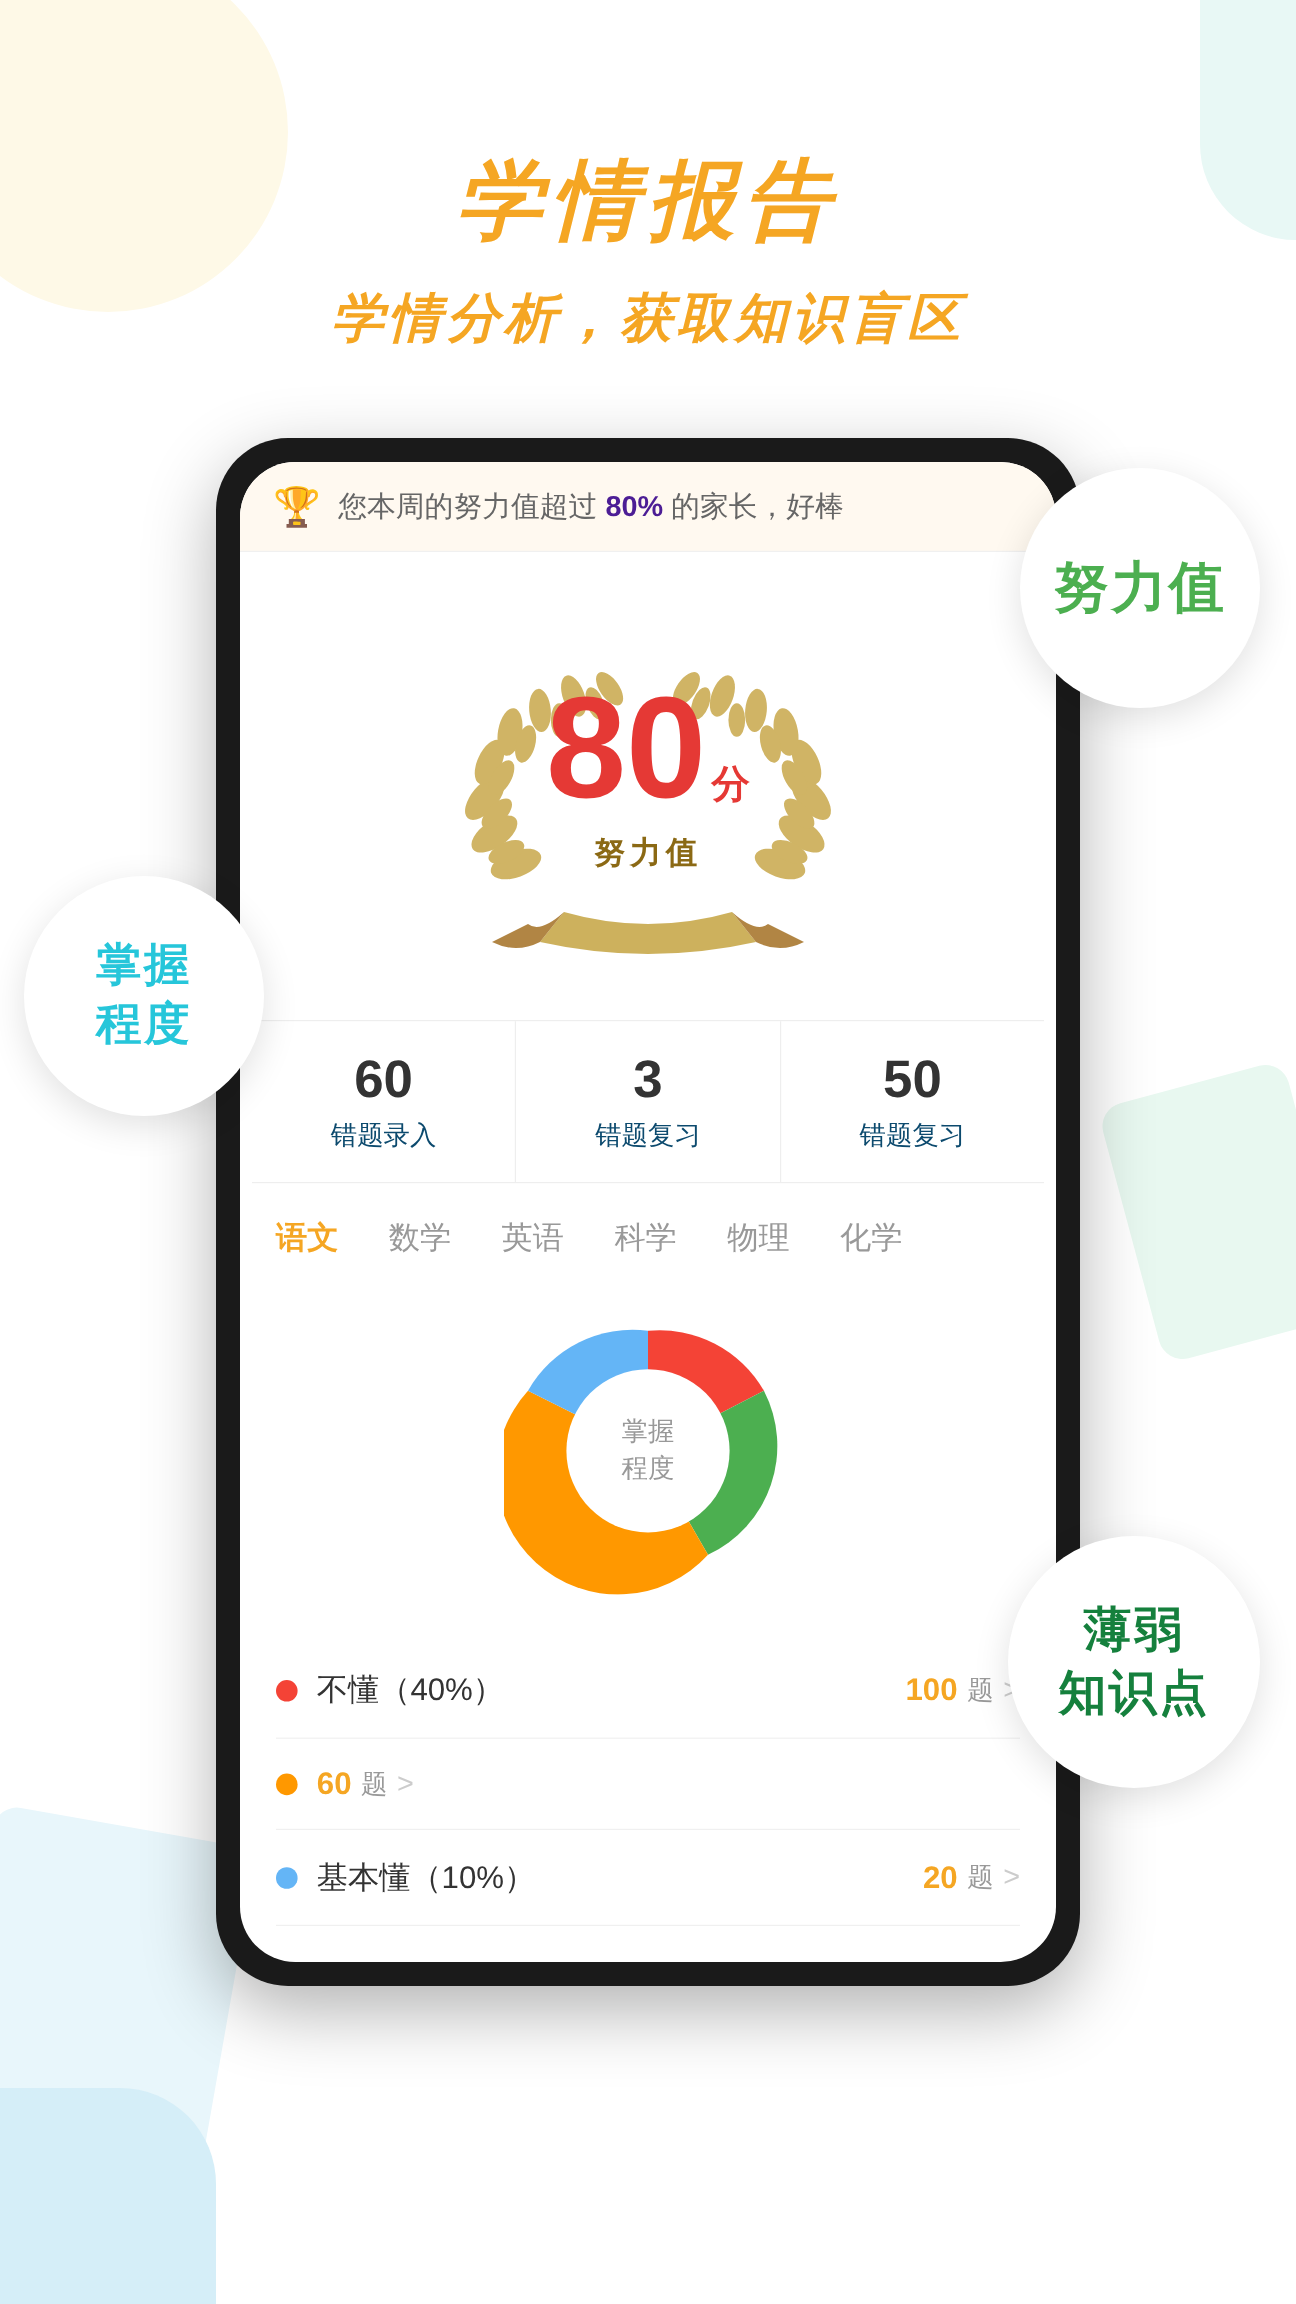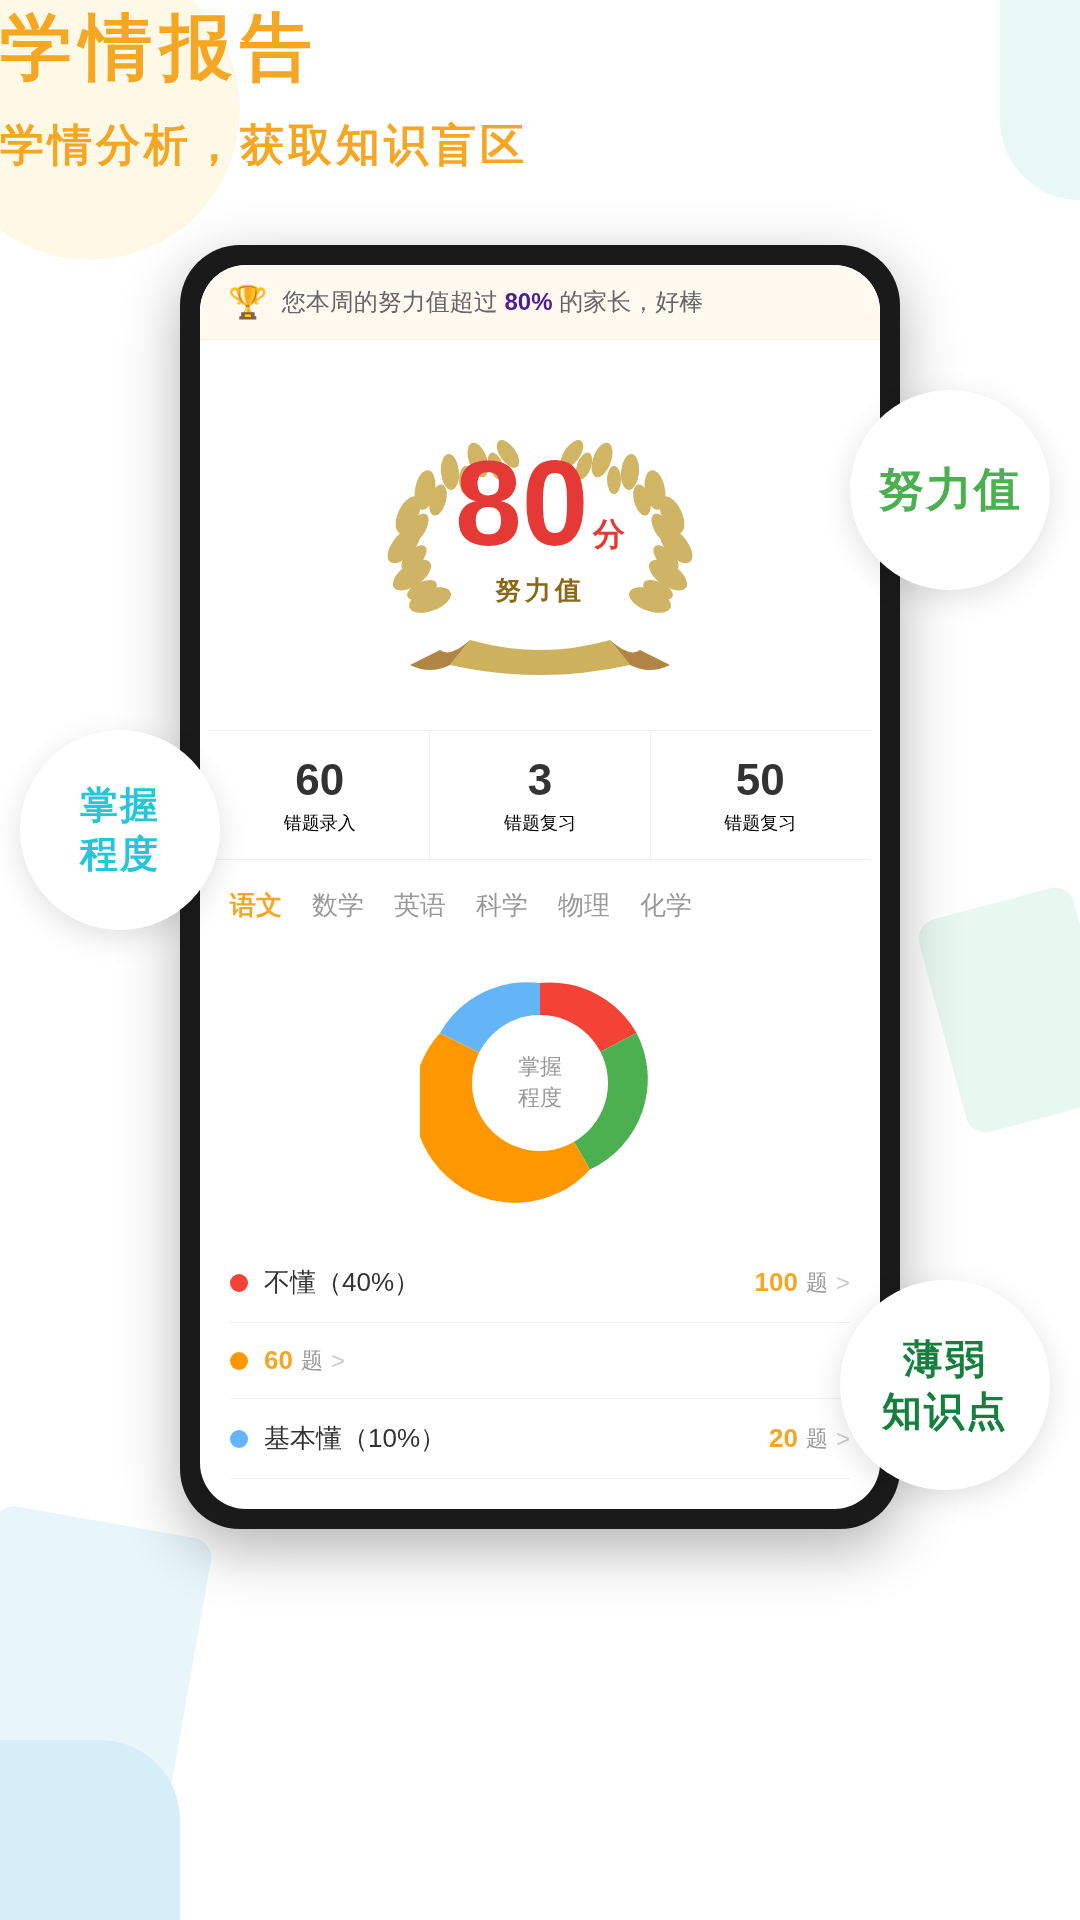--- a/index.html
+++ b/index.html
@@ -59,22 +59,24 @@
       width: 180px;
       height: 180px;
       background: #d5eef8;
       border-radius: 0 80px 0 0;
     }
 
     
     .header {
       position: relative;
       z-index: 2;
-      text-align: left;
+      text-align: center;
+      padding-top: 120px;
       padding-bottom: 30px;
+      font-style: italic;
     }
     .main-title {
       font-size: 72px;
       font-weight: 900;
       color: #f5a623;
       letter-spacing: 8px;
       margin-bottom: 20px;
     }
     .sub-title {
       font-size: 44px;
@@ -189,30 +191,30 @@
     .stat-item:last-child {
       border-right: none;
     }
     .stat-number {
       font-size: 44px;
       font-weight: 700;
       color: #333;
       display: block;
     }
     .stat-label {
-      font-size: 18px;
-      color: #000000;
+      font-size: 22px;
+      color: #0c4a6e;
       margin-top: 6px;
     }
 
     
     .subject-tabs {
       display: flex;
       padding: 28px 30px 20px;
-      gap: 30px;
+      gap: 42px;
       text-align: center;
     }
     .subject-tab {
       font-size: 26px;
       color: #999;
       cursor: pointer;
     }
     .subject-tab.active {
       color: #f5a623;
       font-weight: 700;

